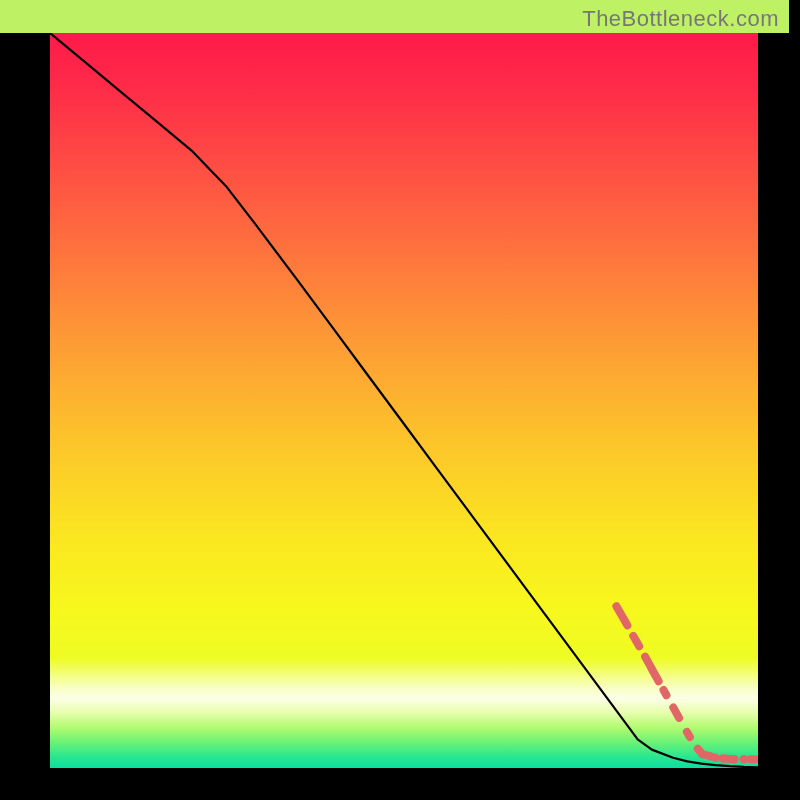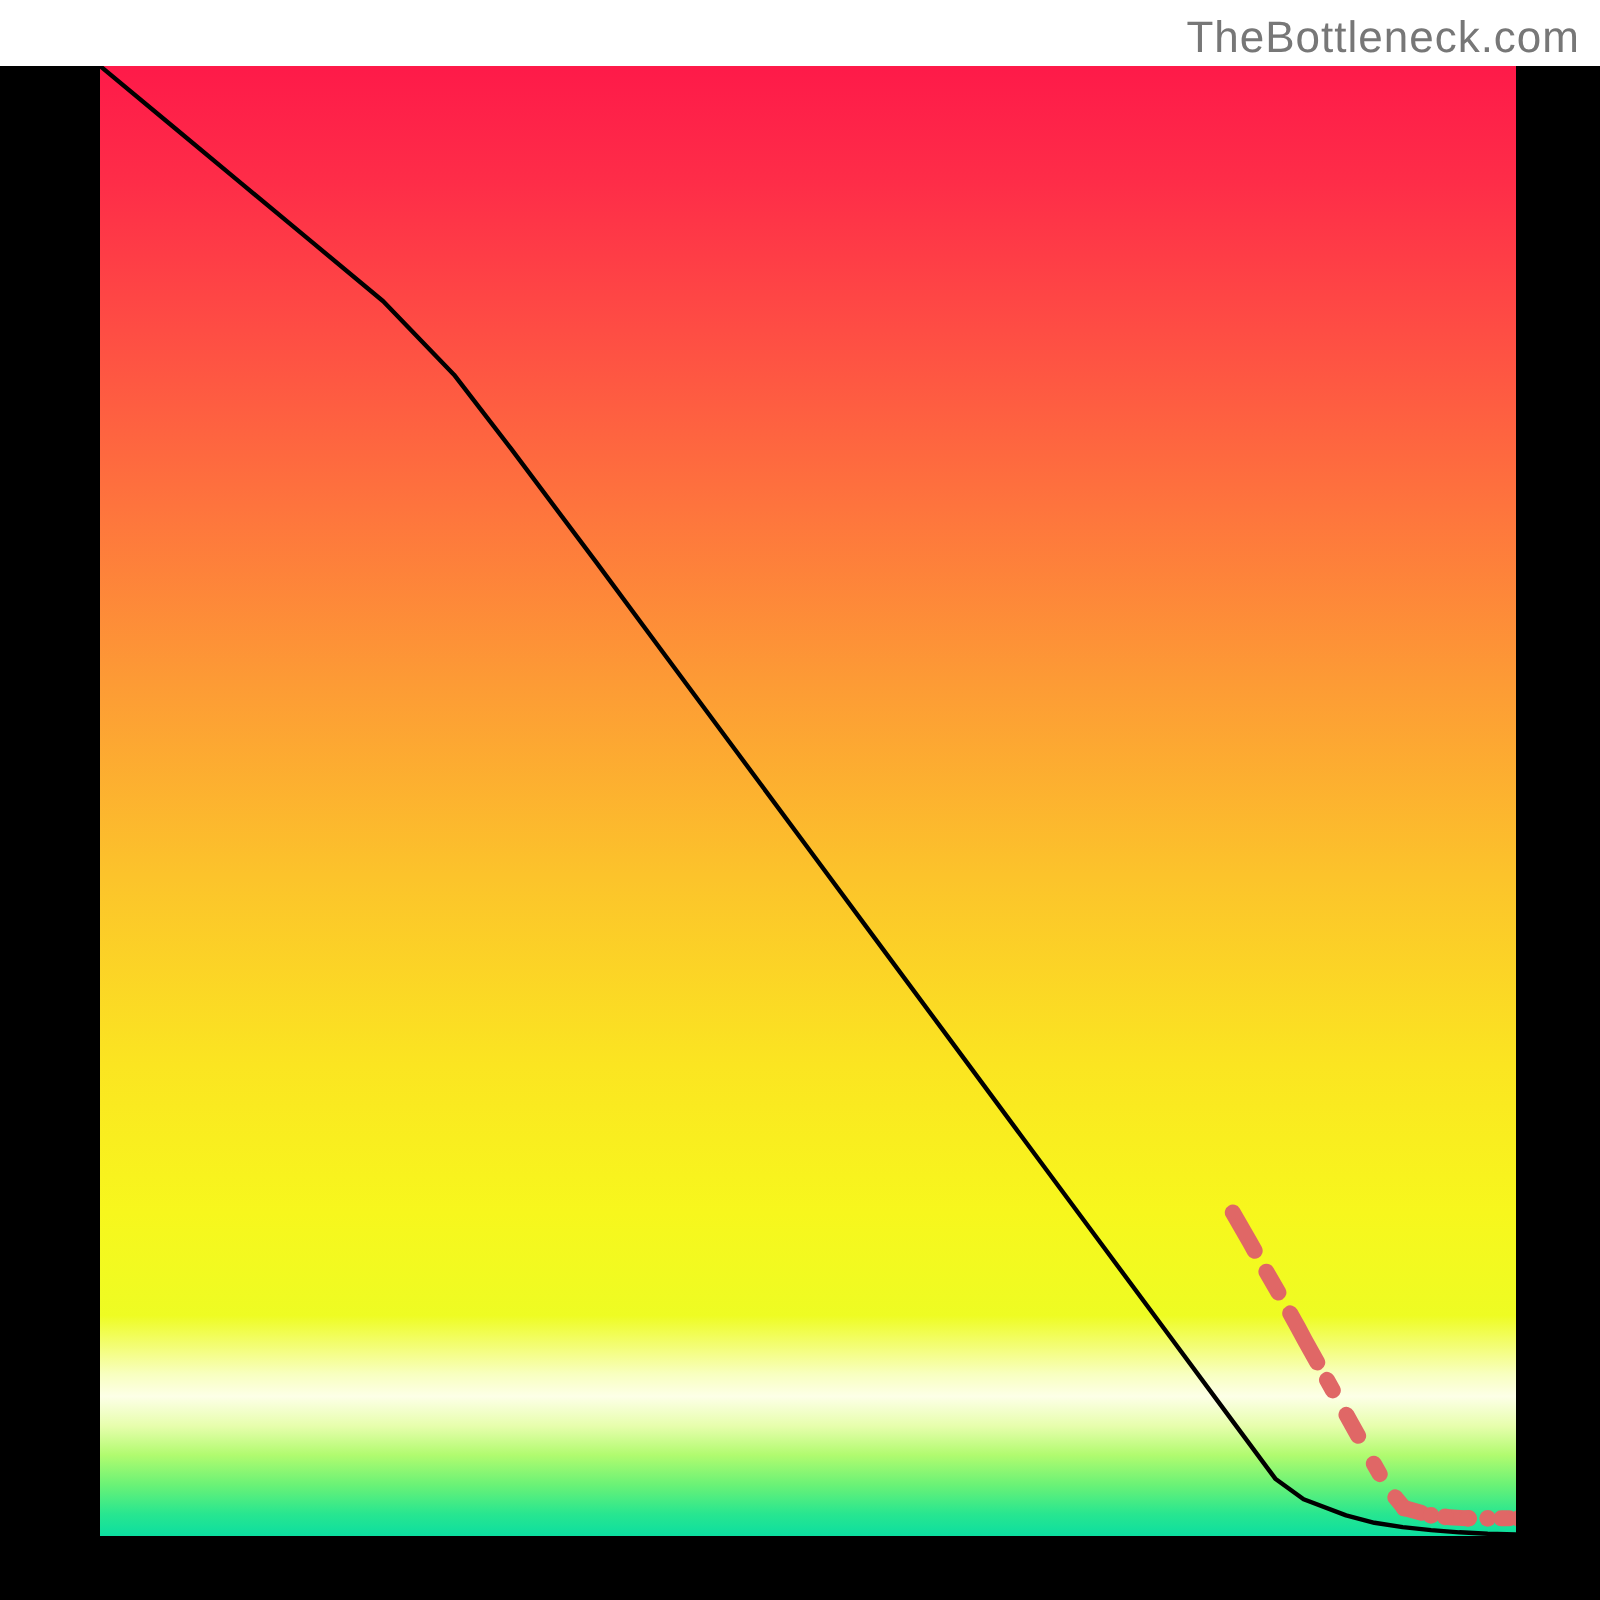--- a/index.html
+++ b/index.html
@@ -12,23 +12,23 @@
     overflow: hidden;
   }
   .stage {
     position: relative;
     width: 800px;
     height: 800px;
   }
   
   .frame-top {
     position: absolute;
-    left: 0; right: 0; top: 0;
+    left: 0; right: 11px; top: 0;
     height: 33px;
-    background: #ffffff;
+    background: #bef264;
     box-sizing: border-box;
   }
   .frame-left {
     position: absolute;
     left: 0; top: 33px;
     width: 50px; height: 735px;
     background: #000;
   }
   .frame-right {
     position: absolute;

